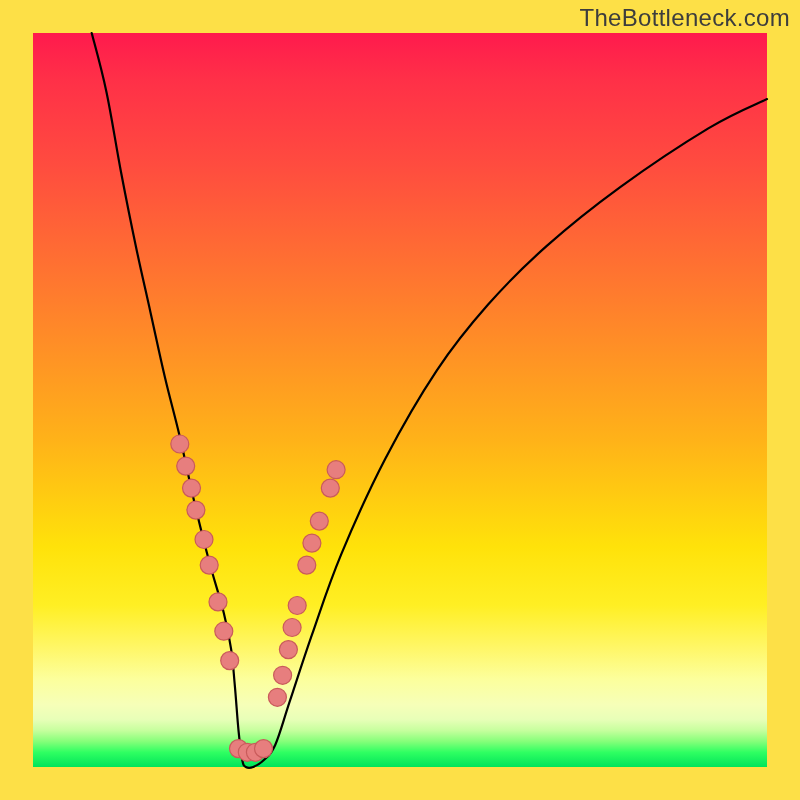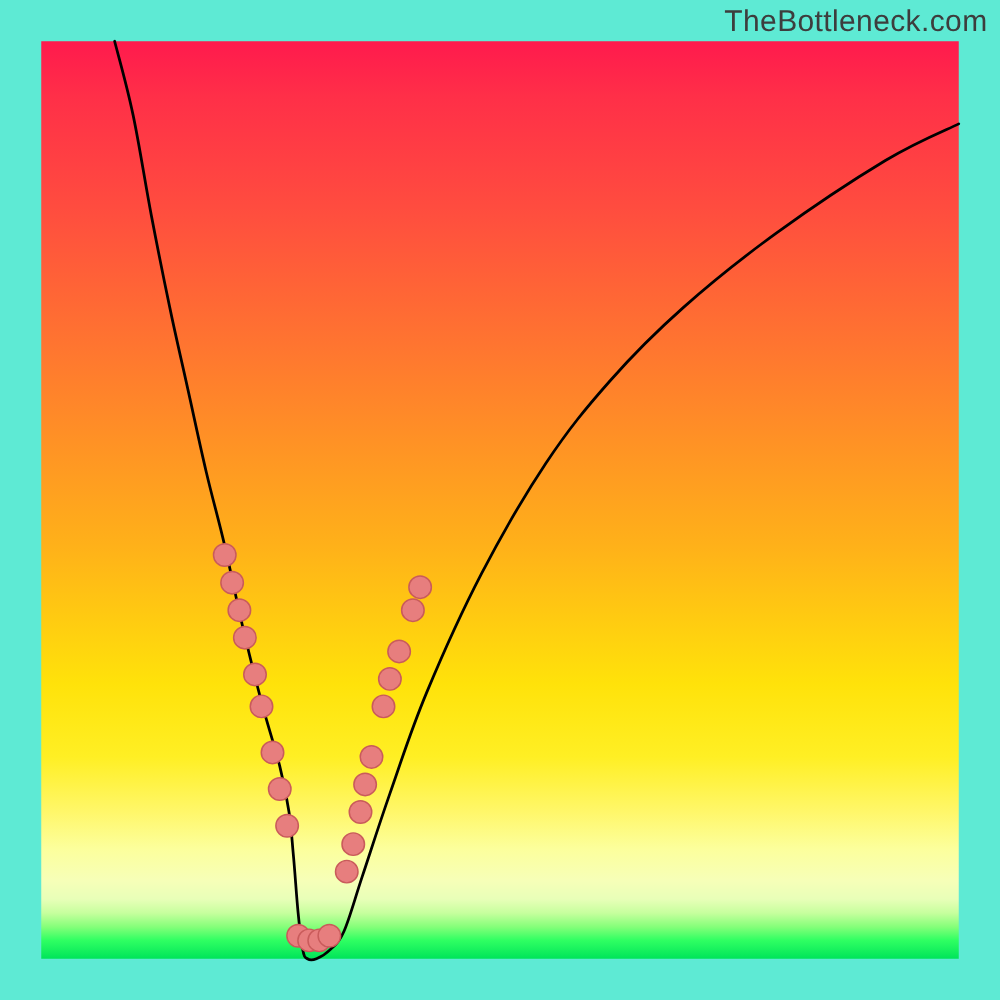--- a/index.html
+++ b/index.html
@@ -8,21 +8,21 @@
     width: 800px;
     height: 800px;
     overflow: hidden;
     background: #000;
     font-family: Arial, Helvetica, sans-serif;
   }
   .frame {
     position: relative;
     width: 800px;
     height: 800px;
-    background: #5eead4;
+    background: #fde047;
   }
   .plot-area {
     position: absolute;
     left: 33px;
     top: 33px;
     width: 734px;
     height: 734px;
     
     background: linear-gradient(
       to bottom,

